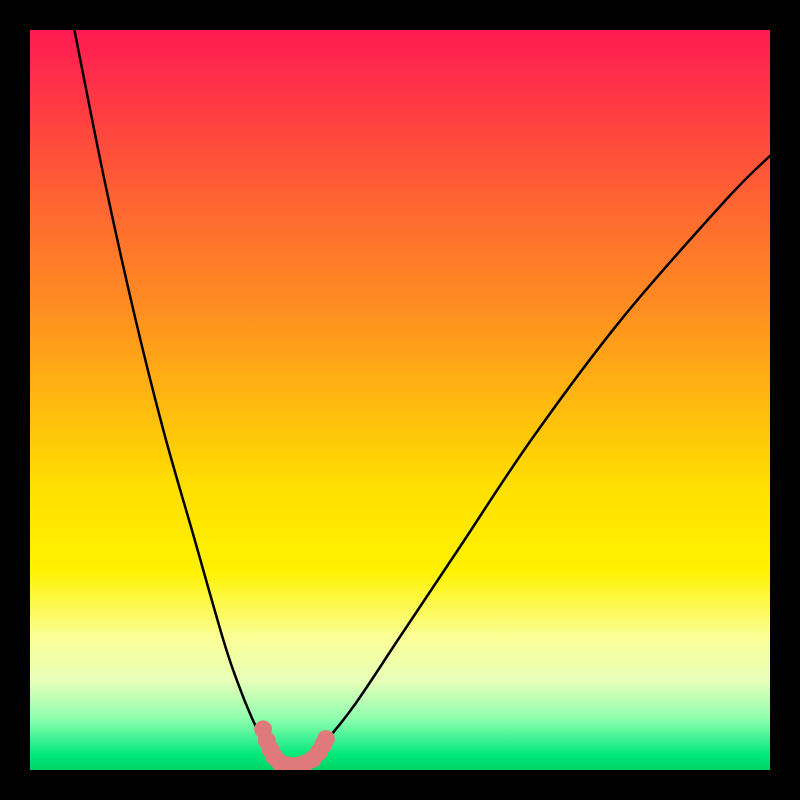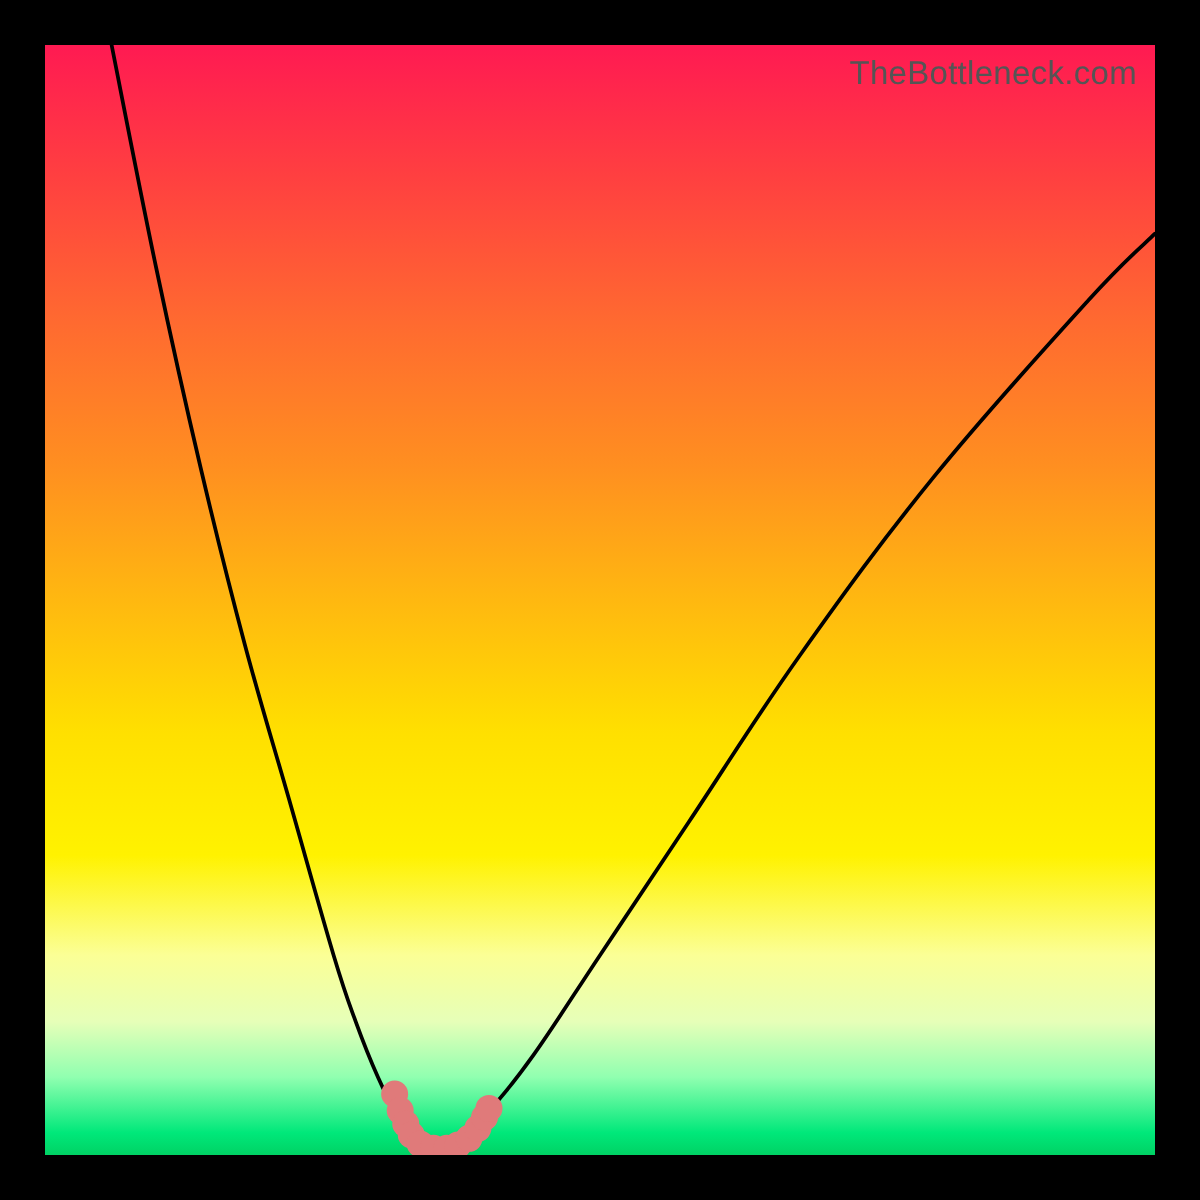--- a/index.html
+++ b/index.html
@@ -58,21 +58,20 @@
     width: 740px;
     height: 740px;
     pointer-events: none;
   }
 </style>
 </head>
 <body>
 
 <div class="frame">
   <div class="plot">
-    <div class="watermark">TheBottleneck.com</div>
     <svg class="curve" viewBox="0 0 740 740">
       <path id="curve-left" fill="none" stroke="#000" stroke-width="2.5" stroke-linecap="round" d="M 44.4,0 C 49.728,26.64 63.344,97.38400000000001 74,148 C 84.656,198.61599999999999 92.94400000000002,235.912 103.60000000000001,281.2 C 114.256,326.488 122.54399999999998,359.64 133.2,399.59999999999997 C 143.856,439.55999999999995 152.144,465.904 162.8,503.2 C 173.45600000000002,540.496 184.40800000000002,580.16 192.4,606.8 C 200.392,633.4399999999999 201.872,636.548 207.20000000000002,651.2 C 212.52800000000002,665.8520000000001 216.672,676.2120000000001 222,688.2 C 227.328,700.188 232.804,710.4739999999999 236.8,717.8 C 240.79600000000002,725.126 241.536,725.9696 244.20000000000002,728.9 C 246.86400000000003,731.8303999999999 248.93600000000004,732.748 251.60000000000002,734.08 C 254.264,735.412 257.668,735.9004 259,736.3"></path>
       <path id="curve-right" fill="none" stroke="#000" stroke-width="2.5" stroke-linecap="round" d="M 259,736.3 C 261.664,734.968 267.14,733.562 273.8,728.9 C 280.46000000000004,724.2379999999999 286.676,720.39 296,710.4 C 305.324,700.41 312.28000000000003,692.048 325.6,673.4 C 338.92,654.752 351.35200000000003,634.7719999999999 370,606.8 C 388.64799999999997,578.828 405.224,553.9639999999999 429.2,518 C 453.176,482.036 473.8960000000001,448.292 503.20000000000005,407 C 532.504,365.708 557.368,331.22400000000005 592,288.6 C 626.632,245.976 668.9599999999999,199.50399999999993 695.5999999999999,170.19999999999993 C 722.2399999999999,140.89599999999993 732.008,133.79200000000003 740,125.80000000000007"></path>
       <g id="highlight-dots">
           <circle cx="233.1" cy="699.3" r="9" fill="#e07a7a"></circle>
           <circle cx="236.8" cy="710.4" r="9" fill="#e07a7a"></circle>
           <circle cx="240.5" cy="719.28" r="9" fill="#e07a7a"></circle>
           <circle cx="244.20000000000002" cy="726.68" r="9" fill="#e07a7a"></circle>
           <circle cx="250.11999999999998" cy="732.6" r="9" fill="#e07a7a"></circle>
           <circle cx="259" cy="735.56" r="9" fill="#e07a7a"></circle>

